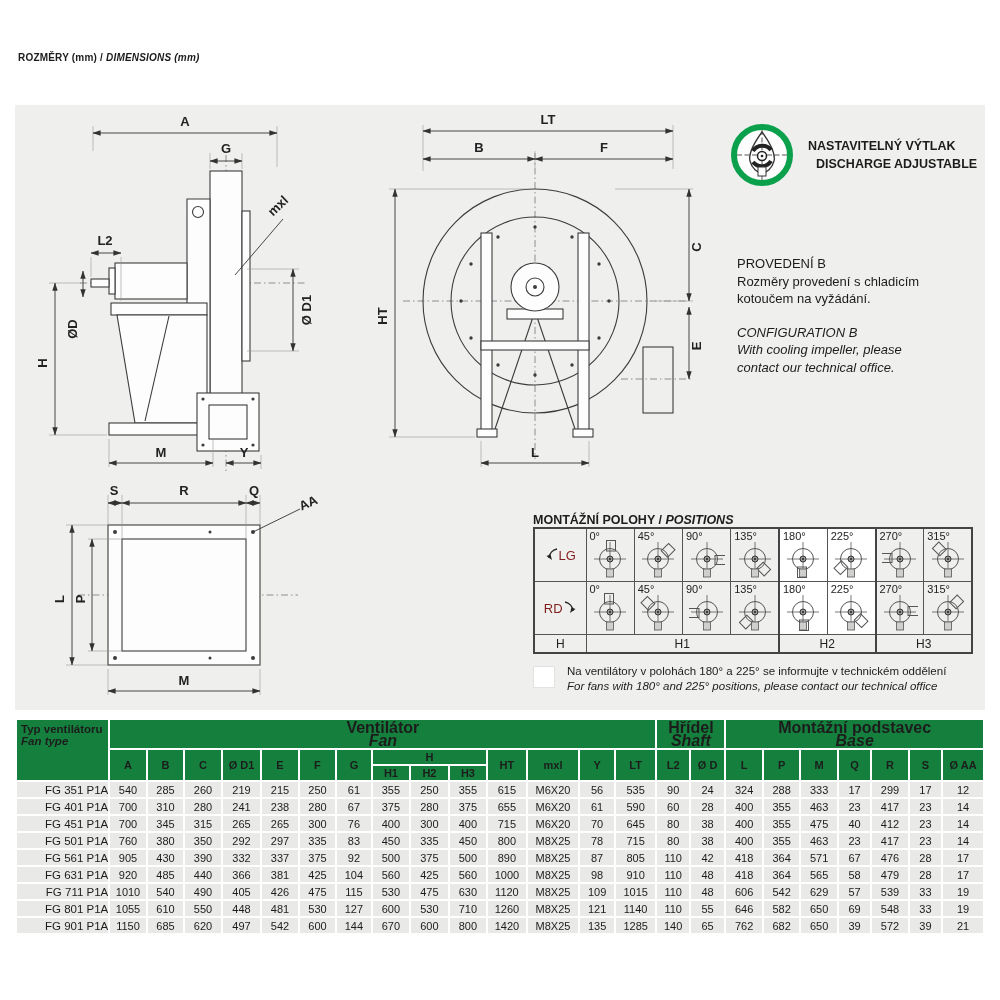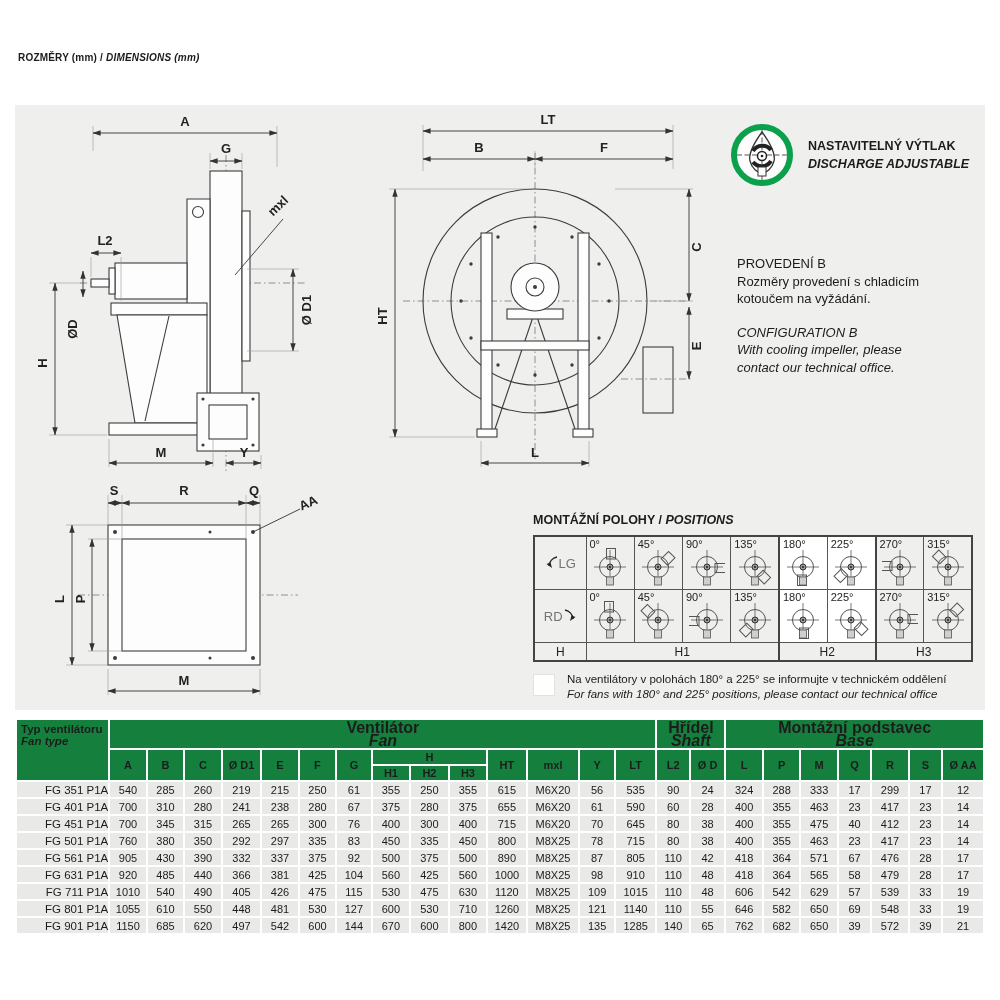--- a/index.html
+++ b/index.html
@@ -19,35 +19,35 @@
   .ln{stroke:#3c3c3c;stroke-width:1.1;fill:none;}
   .cl{stroke:#777;stroke-width:.8;stroke-dasharray:7 3 1.5 3;fill:none;}
   .dl{stroke:#333;stroke-width:.9;fill:none;}
   .xl{stroke:#999;stroke-width:.6;}
   .dot{fill:#3c3c3c;}
   .svgabs{position:absolute;}
 
   
   .badge{position:absolute;left:715px;top:18px;display:flex;align-items:center;gap:14px;}
   .badge .txt{font-size:12.5px;line-height:18px;font-weight:bold;white-space:nowrap;}
-  .badge .txt .it{font-style:italic;}
+  .badge .txt .it{margin-left:8px;}
 
   
   .confignote{position:absolute;left:722px;top:150px;font-size:13px;line-height:17.5px;}
   .confignote .gap{height:16px;}
   .confignote .it{font-style:italic;}
 
   
   .positions{position:absolute;left:518px;top:408px;width:440px;}
-  .pos-title{font-size:12.5px;font-weight:bold;margin-bottom:8px;}
+  .pos-title{font-size:12.5px;font-weight:bold;margin-bottom:0;}
   .pos-title .it{font-style:italic;}
   table.pos{border-collapse:collapse;width:440px;table-layout:fixed;}
   table.pos th,table.pos td{border:1px solid #555;padding:0;font-weight:normal;}
   table.pos{border:2px solid #444;}
-  table.pos .lab{width:52px;text-align:center;font-size:13px;color:#737373;}
+  table.pos .lab{width:52px;text-align:center;font-size:13px;color:#7f1d1d;}
   table.pos td.ang-cell{height:52px;vertical-align:top;position:relative;}
   table.pos td.ang-cell.hl{background:#fff;}
   table.pos td.gb{border-left-width:2px;border-left-color:#444;}
   .ang{position:absolute;left:3px;top:1px;font-size:11px;color:#222;}
   .glyph{display:block;margin:11px auto 0 auto;}
   table.pos tr.footer td,table.pos tr.footer th{height:17px;font-size:12px;text-align:center;color:#222;}
   .arrow-svg{vertical-align:-3px;}
 
   .pos-note{display:flex;gap:12px;margin-top:10px;align-items:flex-start;}
   .swatch{width:20px;height:20px;background:#fff;border:1px solid #e2e2e0;flex:0 0 auto;margin-top:2px;}

